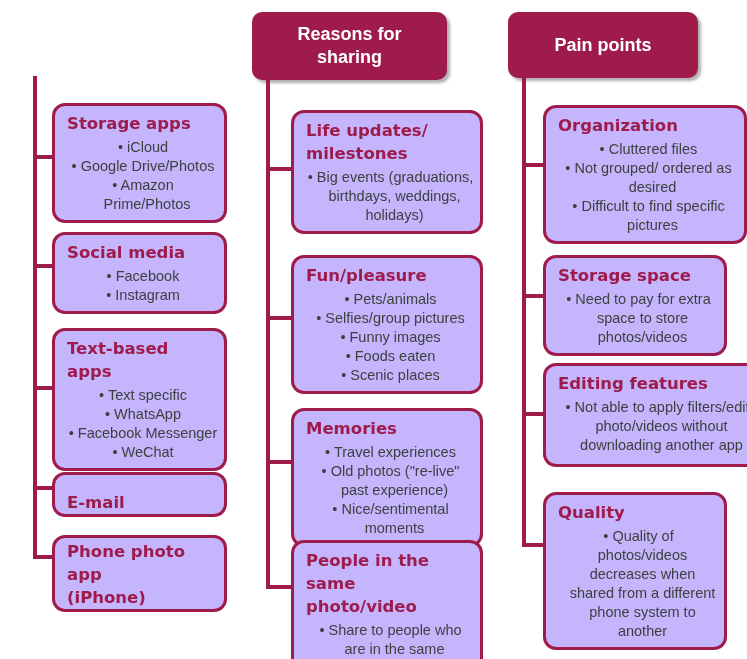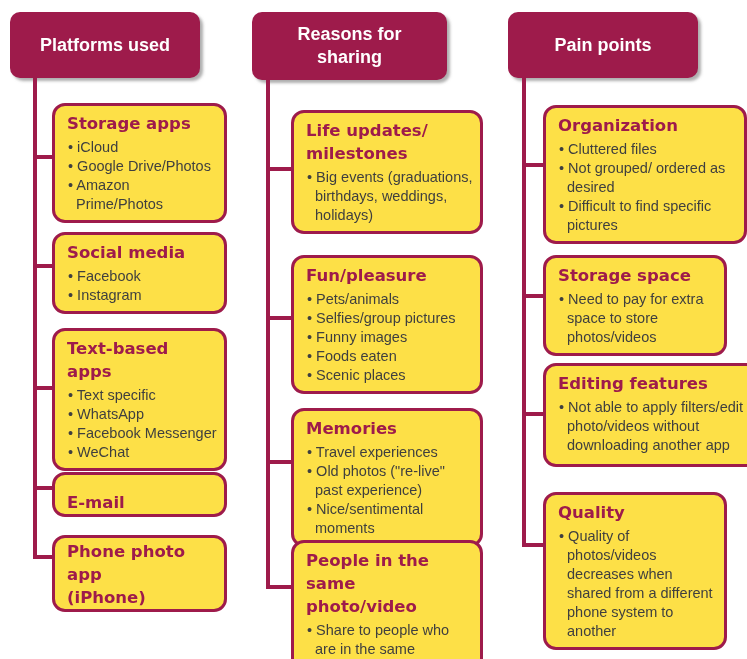--- a/index.html
+++ b/index.html
@@ -17,50 +17,50 @@
     box-shadow:3px 3px 3px rgba(110,110,110,0.55);
     display:flex;align-items:center;justify-content:center;
     color:#ffffff;
     font-weight:bold;font-size:18px;line-height:23px;
     text-align:center;white-space:pre-line;
   }
   .vline{position:absolute;width:4px;background:#9E1B4B;}
   .stub{position:absolute;height:4px;background:#9E1B4B;}
   .node{
     position:absolute;
-    background:#fde047;
+    background:#c4b5fd;
     border:3px solid #9E1B4B;
     border-radius:13px;
     box-sizing:border-box;
   }
   .node-title{
     color:#9E1B4B;
     font-family:"DejaVu Sans",sans-serif;
     font-weight:bold;font-size:16.5px;line-height:23px;
     padding:6px 8px 0 12px;
     white-space:pre-line;
   }
   ul.bullets{
     margin:3px 0 6px 0;
     padding:0 6px 0 9px;
     list-style:none;
+    text-align:center;
   }
   ul.bullets li{
     color:#3F3F3F;
     font-size:14.5px;line-height:19px;
     padding-left:12px;text-indent:-8px;
   }
   ul.bullets li::before{content:"• ";}
 </style>
 </head>
 <body>
 
 <div id="canvas">
 
-  <div class="hdr" style="left:10px;top:12px;width:190px;height:66px;">Platforms used</div>
   <div class="vline" style="left:33px;top:76px;height:483px;"></div>
   <div class="stub" style="left:33px;top:155px;width:19px;"></div>
   <div class="stub" style="left:33px;top:264px;width:19px;"></div>
   <div class="stub" style="left:33px;top:386px;width:19px;"></div>
   <div class="stub" style="left:33px;top:486px;width:19px;"></div>
   <div class="stub" style="left:33px;top:555px;width:19px;"></div>
 
   <div class="node" style="left:52px;top:103px;width:175px;min-height:102px;">
     <div class="node-title">Storage apps</div>
     <ul class="bullets">

